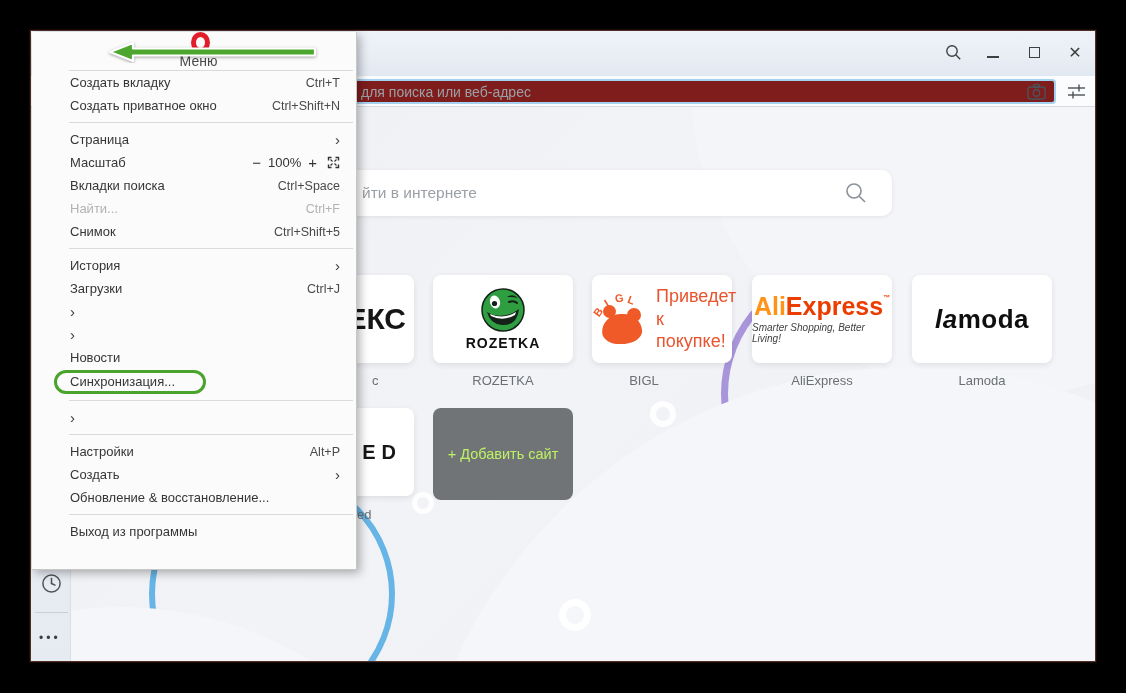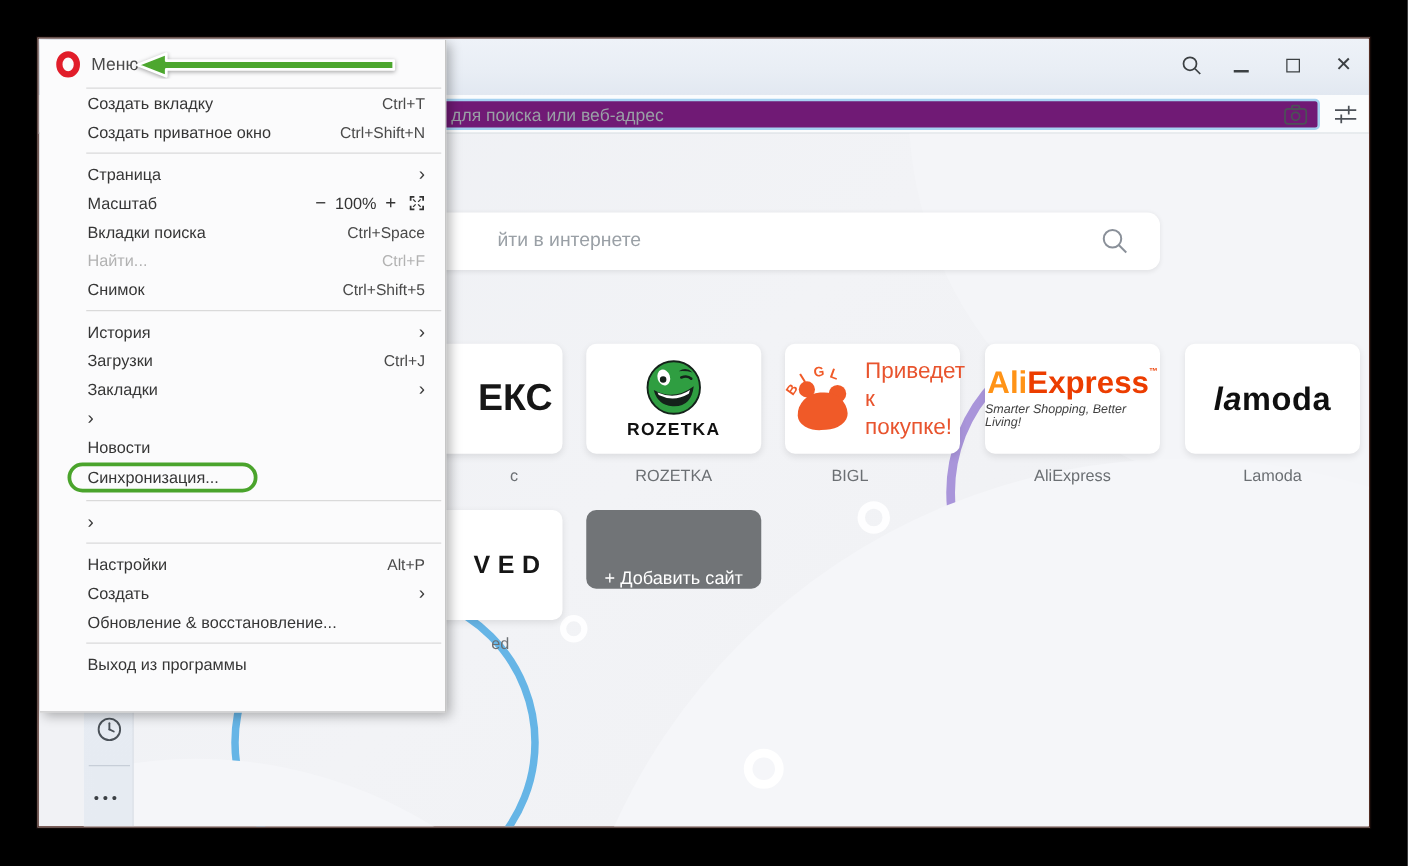--- a/index.html
+++ b/index.html
@@ -7,25 +7,25 @@
   *{box-sizing:border-box;}
   .abs{position:absolute;}
 
   
   .window{position:absolute;left:30px;top:30px;width:1066px;height:632px;
     border:1px solid #522d24;background:#f1f2f5;box-shadow:0 0 0 1px #140a08;}
   .titlebar{position:absolute;left:0;top:0;right:0;height:45px;
     background:linear-gradient(180deg,#eef2f8 0%,#e9eef5 55%,#e2e8f1 100%);}
   .winbtn{position:absolute;top:10px;width:22px;height:22px;display:flex;align-items:center;justify-content:center;color:#3c4043;}
   .addr-row{position:absolute;left:0;top:45px;right:0;height:31px;background:#fbfcfd;border-bottom:1px solid #d6dbe1;}
-  .addr-input{position:absolute;left:45px;top:3px;width:980px;height:25px;background:#701a75;
+  .addr-input{position:absolute;left:45px;top:3px;width:980px;height:25px;background:#7f1d1d;
     border:2px solid #a5d1f1;border-radius:4px;}
   .addr-ph{position:absolute;left:283px;top:3px;font-size:14px;color:#9aa0a6;white-space:nowrap;}
   .content{position:absolute;left:0;top:76px;right:0;bottom:0;overflow:hidden;
-    background:linear-gradient(135deg,#eef0f4 0%,#f2f3f6 45%,#eff0f3 100%);margin-left:36px;}
+    background:linear-gradient(135deg,#eef0f4 0%,#f2f3f6 45%,#eff0f3 100%);}
 
   
   .bgc{position:absolute;border-radius:50%;}
   .big1{left:380px;top:260px;width:1000px;height:1000px;background:#f5f6f9;}
   .big2{left:660px;top:-330px;width:620px;height:620px;background:#f4f5f8;}
   .big3{left:-270px;top:500px;width:720px;height:720px;background:#f5f6f9;}
   .circ-purple{left:690px;top:158px;width:258px;height:258px;border:7px solid #a995da;}
   .circ-blue{left:118px;top:364px;width:246px;height:246px;border:6px solid #66b5e6;}
   .ring{border:6px solid rgba(255,255,255,.92);}
   .ring1{left:619px;top:294px;width:26px;height:26px;}
@@ -56,29 +56,29 @@
   .paw-toe{position:absolute;background:#f05a28;border-radius:50%;}
   .bigl-l{position:absolute;font-weight:bold;font-size:11px;color:#f05a28;}
   .bigl-tag{width:74px;font-size:18px;line-height:1.25;color:#e8542e;}
   .ali-wrap{display:flex;flex-direction:column;align-items:center;}
   .ali-logo{font-size:25px;font-weight:bold;line-height:1;}
   .ali-a{color:#ff9317;}.ali-e{color:#ec3d00;}
   .ali-tm{font-size:7px;color:#ec3d00;vertical-align:top;}
   .ali-tag{font-size:10px;font-style:italic;color:#3f3f3f;margin-top:3px;}
   .lamoda-logo{font-size:26px;font-weight:bold;color:#0f0f0f;letter-spacing:.5px;}
   .lamoda-it{font-style:italic;}
-  .add-tile{position:absolute;left:402px;top:301px;width:140px;height:63px;background:#717477;
-    border-radius:8px;z-index:2;display:flex;align-items:flex-end;justify-content:center;
-    color:#ffffff;font-size:14.5px;}
+  .add-tile{position:absolute;left:402px;top:301px;width:140px;height:92px;background:#717477;
+    border-radius:8px;z-index:2;display:flex;align-items:center;justify-content:center;
+    color:#bef264;font-size:14.5px;}
 
   
   .menu{position:absolute;left:1px;top:1px;width:325px;height:538px;background:#fbfbfc;z-index:20;
     border-right:1px solid #c6c6c6;border-bottom:1px solid #c6c6c6;
     box-shadow:3px 3px 9px rgba(0,0,0,.30);}
-  .mhead{position:relative;height:38px;display:flex;align-items:center;}
+  .mhead{position:relative;height:38px;display:flex;align-items:center;flex-direction:column;}
   .opera-o{width:19px;height:21px;border:5.5px solid #e11d2a;border-radius:50%;margin-left:13px;}
   .mtitle{margin-left:9px;font-size:14px;color:#4a4a4a;}
   .arrow-svg{position:absolute;left:74px;top:9px;}
   .msep{border-top:1px solid #dadada;margin:5px 3px 5px 37px;}
   .hsep{border-top:1px solid #dadada;margin:0 3px 0 37px;}
   .mrow{height:23px;display:flex;align-items:center;padding:0 16px 0 38px;}
   .mrow.tall{height:26px;}
   .mrow.hl{background:#e3e3e3;}
   .mlabel{flex:1;font-size:13px;color:#363636;white-space:nowrap;}
   .mshort{font-size:12.5px;color:#4a4a4a;}
@@ -266,21 +266,20 @@
 
     <div class="mrow">
       <span class="mlabel">История</span>
       <span class="chev">›</span>
     </div>
     <div class="mrow">
       <span class="mlabel">Загрузки</span>
       <span class="mshort">Ctrl+J</span>
     </div>
     <div class="mrow">
-      <span class="mlabel">Закладки</span>
       <span class="chev">›</span>
     </div>
     <div class="mrow">
       <span class="chev">›</span>
     </div>
     <div class="mrow">
       <span class="mlabel">Новости</span>
     </div>
     <div class="mrow tall">
       <span class="capsule">Синхронизация...</span>

